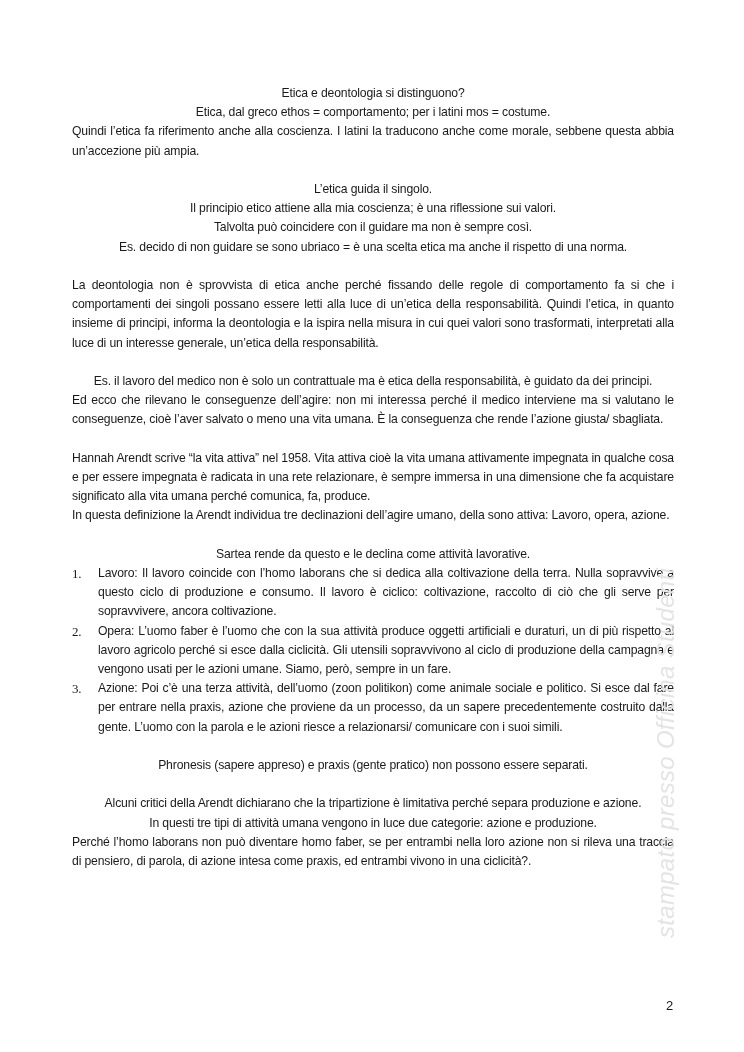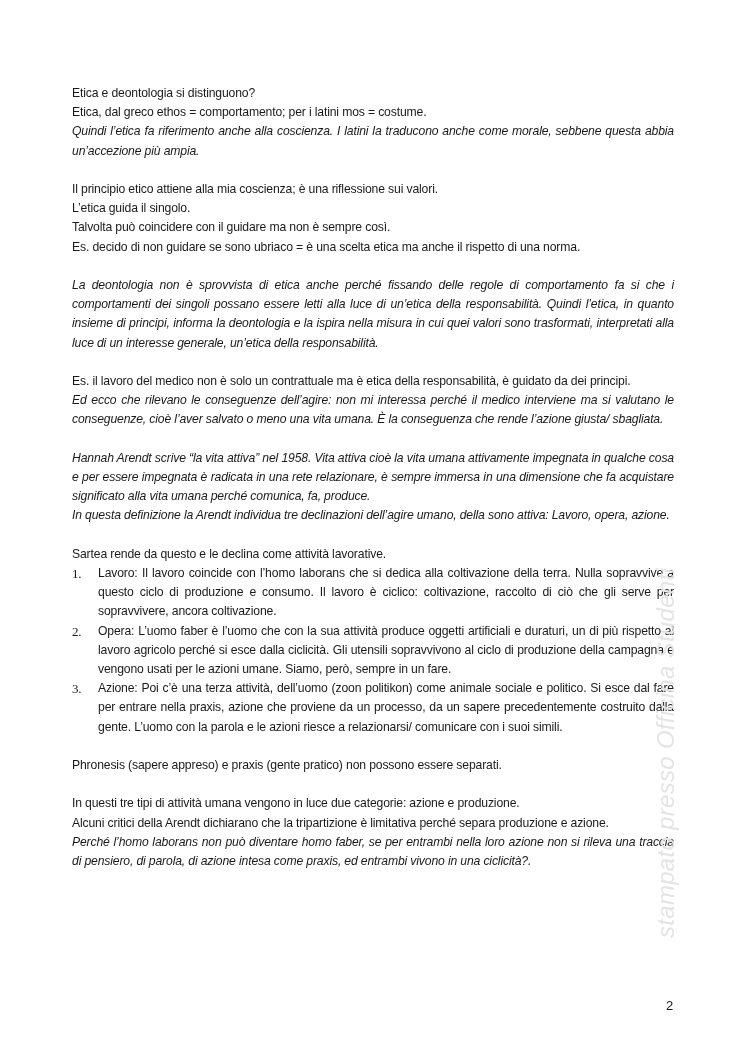--- a/index.html
+++ b/index.html
@@ -6,22 +6,22 @@
     body {
       width: 744px; height: 1052px; position: relative; overflow: hidden;
       font-family: "Liberation Sans", sans-serif;
       color: #1a1a1a;
     }
     .page { position: absolute; left: 0; top: 0; width: 744px; height: 1052px; background: #fff; }
     .content {
       position: absolute; left: 72px; top: 84px; width: 602px;
       font-size: 12.2px; line-height: 19.2px; letter-spacing: -0.15px;
     }
-    .p { margin: 0; }
-    .j { text-align: justify; text-align-last: left; font-style: italic; }
+    .p { margin: 0; text-align: center; }
+    .j { text-align: justify; text-align-last: left; }
     .gap { height: 19.2px; }
     ol.list { margin: 0; padding: 0; list-style: none; }
     ol.list li { position: relative; padding-left: 26px; text-align: justify; text-align-last: left; }
     ol.list li .num { position: absolute; left: 0; top: 0; font-family: "Liberation Serif", serif; font-size: 13px; }
     .page-number { position: absolute; left: 666px; top: 998px; font-size: 13px; }
     .watermark {
       position: absolute; left: 652px; top: 938px;
       transform-origin: 0 0; transform: rotate(-90deg);
       font-size: 24px; font-style: italic; color: #e4e4e4; white-space: nowrap;
       letter-spacing: 0.3px;
@@ -30,42 +30,42 @@
   </style>
 </head>
 <body>
 
 <div class="page">
   <div class="content">
     <p class="p">Etica e deontologia si distinguono?</p>
     <p class="p">Etica, dal greco ethos = comportamento; per i latini mos = costume.</p>
     <p class="p j">Quindi l’etica fa riferimento anche alla coscienza. I latini la traducono anche come morale, sebbene questa abbia un’accezione più ampia.</p>
     <div class="gap"></div>
+    <p class="p">L’etica guida il singolo.</p>
     <p class="p">Il principio etico attiene alla mia coscienza; è una riflessione sui valori.</p>
-    <p class="p">L’etica guida il singolo.</p>
     <p class="p">Talvolta può coincidere con il guidare ma non è sempre così.</p>
     <p class="p">Es. decido di non guidare se sono ubriaco = è una scelta etica ma anche il rispetto di una norma.</p>
     <div class="gap"></div>
     <p class="p j">La deontologia non è sprovvista di etica anche perché fissando delle regole di comportamento fa si che i comportamenti dei singoli possano essere letti alla luce di un’etica della responsabilità. Quindi l’etica, in quanto insieme di principi, informa la deontologia e la ispira nella misura in cui quei valori sono trasformati, interpretati alla luce di un interesse generale, un’etica della responsabilità.</p>
     <div class="gap"></div>
     <p class="p">Es. il lavoro del medico non è solo un contrattuale ma è etica della responsabilità, è guidato da dei principi.</p>
     <p class="p j">Ed ecco che rilevano le conseguenze dell’agire: non mi interessa perché il medico interviene ma si valutano le conseguenze, cioè l’aver salvato o meno una vita umana. È la conseguenza che rende l’azione giusta/ sbagliata.</p>
     <div class="gap"></div>
     <p class="p j">Hannah Arendt scrive “la vita attiva” nel 1958. Vita attiva cioè la vita umana attivamente impegnata in qualche cosa e per essere impegnata è radicata in una rete relazionare, è sempre immersa in una dimensione che fa acquistare significato alla vita umana perché comunica, fa, produce.</p>
     <p class="p j">In questa definizione la Arendt individua tre declinazioni dell’agire umano, della sono attiva: Lavoro, opera, azione.</p>
     <div class="gap"></div>
     <p class="p">Sartea rende da questo e le declina come attività lavorative.</p>
     <ol class="list">
       <li><span class="num">1.</span><span>Lavoro: Il lavoro coincide con l’homo laborans che si dedica alla coltivazione della terra.  Nulla sopravvive a questo ciclo di produzione e consumo. Il lavoro è ciclico: coltivazione, raccolto di ciò che gli serve per sopravvivere, ancora coltivazione.</span></li>
       <li><span class="num">2.</span><span>Opera: L’uomo faber è l’uomo che con la sua attività produce oggetti artificiali e duraturi, un di più rispetto al lavoro agricolo perché si esce dalla ciclicità. Gli utensili sopravvivono al ciclo di produzione della campagna e vengono usati per le azioni umane. Siamo, però, sempre in un fare.</span></li>
       <li><span class="num">3.</span><span>Azione: Poi c’è una terza attività, dell’uomo (zoon politikon) come animale sociale e politico. Si esce dal fare per entrare nella praxis, azione che proviene da un processo, da un sapere precedentemente costruito dalla gente. L’uomo con la parola e le azioni riesce a relazionarsi/ comunicare con i suoi simili.</span></li>
     </ol>
     <div class="gap"></div>
     <p class="p">Phronesis (sapere appreso) e praxis (gente pratico) non possono essere separati.</p>
     <div class="gap"></div>
+    <p class="p">Alcuni critici della Arendt dichiarano che la tripartizione è limitativa perché separa produzione e azione.</p>
     <p class="p">In questi tre tipi di attività umana vengono in luce due categorie: azione e produzione.</p>
-    <p class="p">Alcuni critici della Arendt dichiarano che la tripartizione è limitativa perché separa produzione e azione.</p>
     <p class="p j">Perché l’homo laborans non può diventare homo faber, se per entrambi nella loro azione non si rileva una traccia di pensiero, di parola, di azione intesa come praxis, ed entrambi vivono in una ciclicità?.</p>
   </div>
 
   <div class="watermark">stampato presso Officina Studenti</div>
   <div class="page-number">2</div>
 </div>
 
 </body></html>

